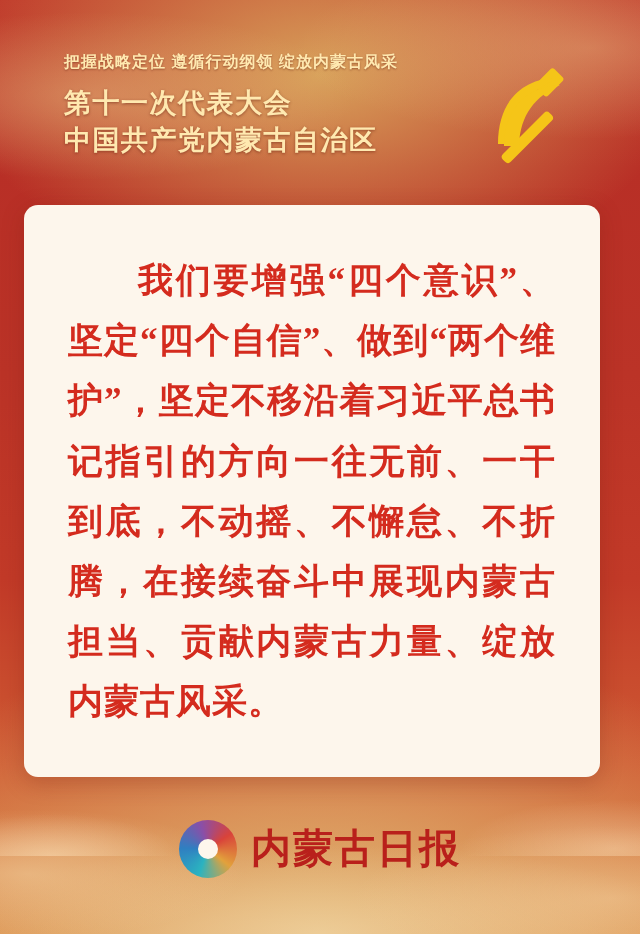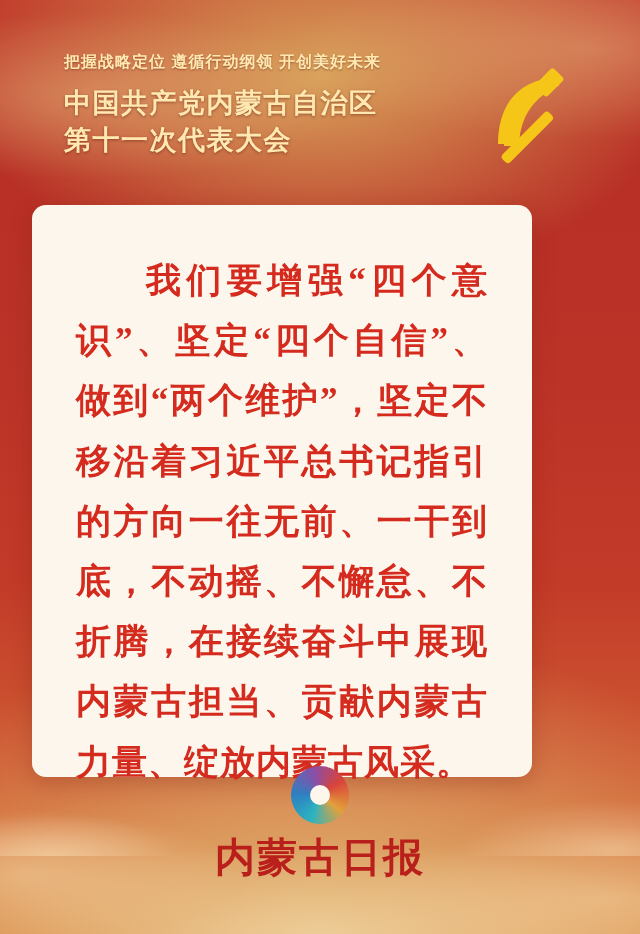--- a/index.html
+++ b/index.html
@@ -91,22 +91,22 @@
     right: 56px;
     width: 110px;
     height: 110px;
   }
   .emblem svg { display: block; }
 
   
   .card {
     position: absolute;
     top: 205px;
-    left: 32px;
-    width: 500px;
+    left: 24px;
+    width: 576px;
     height: 572px;
     background: #fdf6ec;
     border-radius: 14px;
     box-shadow: 0 6px 22px rgba(120,30,15,0.28);
   }
   .card-inner {
     position: absolute;
     top: 46px;
     left: 44px;
     right: 44px;
@@ -126,21 +126,20 @@
   
   .footer {
     position: absolute;
     bottom: 56px;
     left: 0;
     width: 100%;
     display: flex;
     align-items: center;
     justify-content: center;
     gap: 14px;
-    flex-direction: column;
   }
   .footer-mark {
     width: 58px;
     height: 58px;
     border-radius: 50%;
     background: conic-gradient(from 200deg, #2bb3c0, #2f7fc1, #8a4fa8, #d9433a, #e2a13c, #2bb3c0);
     position: relative;
     flex: none;
   }
   .footer-mark::after {
@@ -179,24 +178,24 @@
 </head>
 <body>
 
 <div class="poster">
 
   <div class="mist mist-top"></div>
   <div class="mist mist-bottom"></div>
   <div class="ridge"></div>
 
   <div class="header">
-    <div class="header-sub">把握战略定位 遵循行动纲领 开创美好未来</div>
+    <div class="header-sub">把握战略定位 遵循行动纲领 绽放内蒙古风采</div>
     <div class="header-title">
+      <div>第十一次代表大会</div>
       <div>中国共产党内蒙古自治区</div>
-      <div>第十一次代表大会</div>
     </div>
   </div>
 
   <div class="emblem">
     <svg viewBox="0 0 110 110" width="110" height="110" aria-hidden="true">
       <g fill="#f5c518">
 
         <rect x="20" y="74" width="66" height="11" rx="4" transform="rotate(-45 53 79)"></rect>
         <rect x="62" y="16" width="26" height="17" rx="3" transform="rotate(-45 75 24)"></rect>
 

